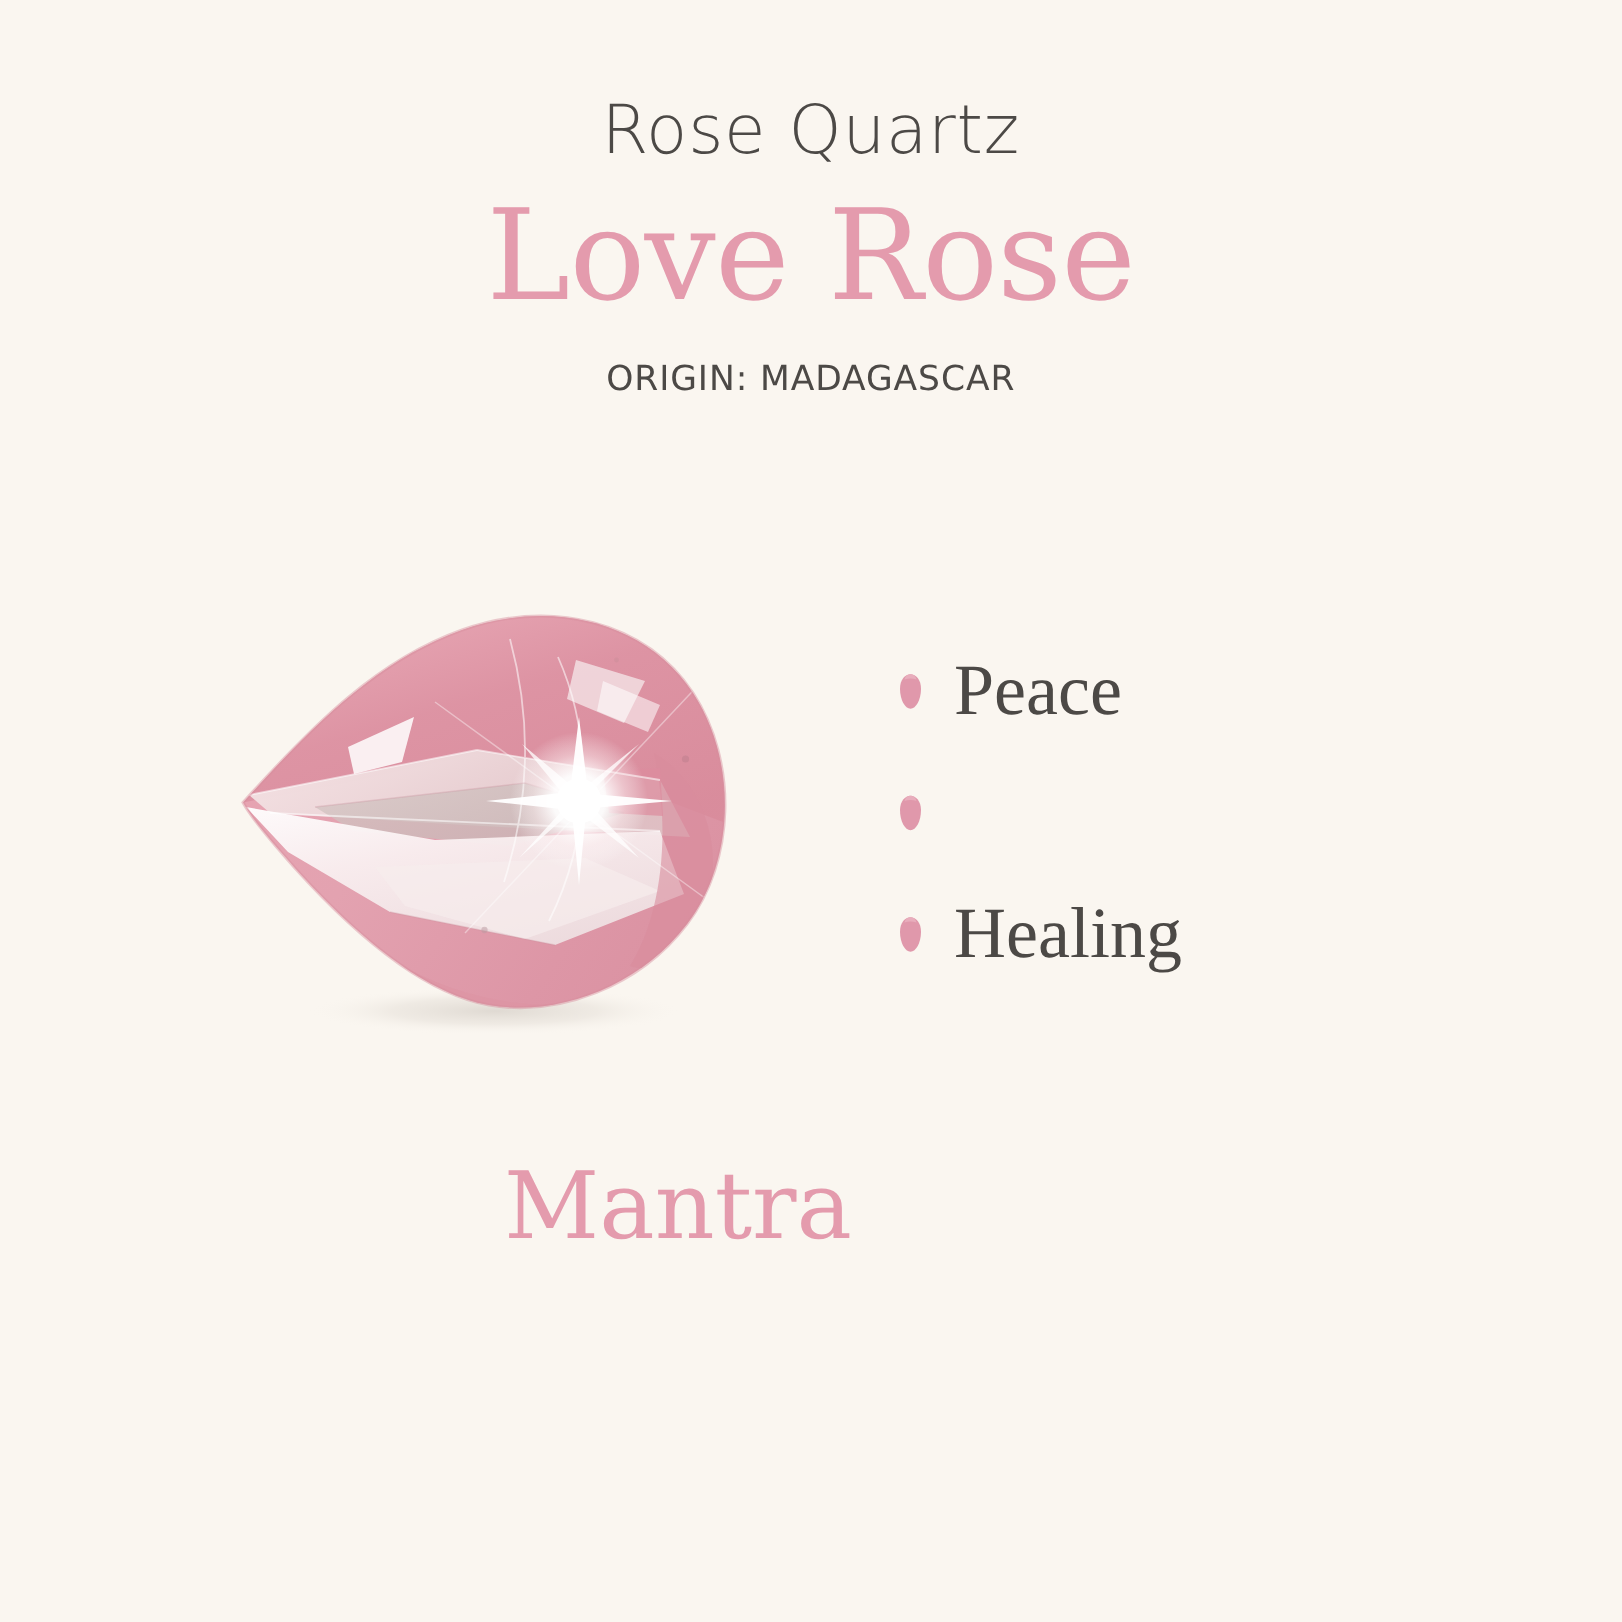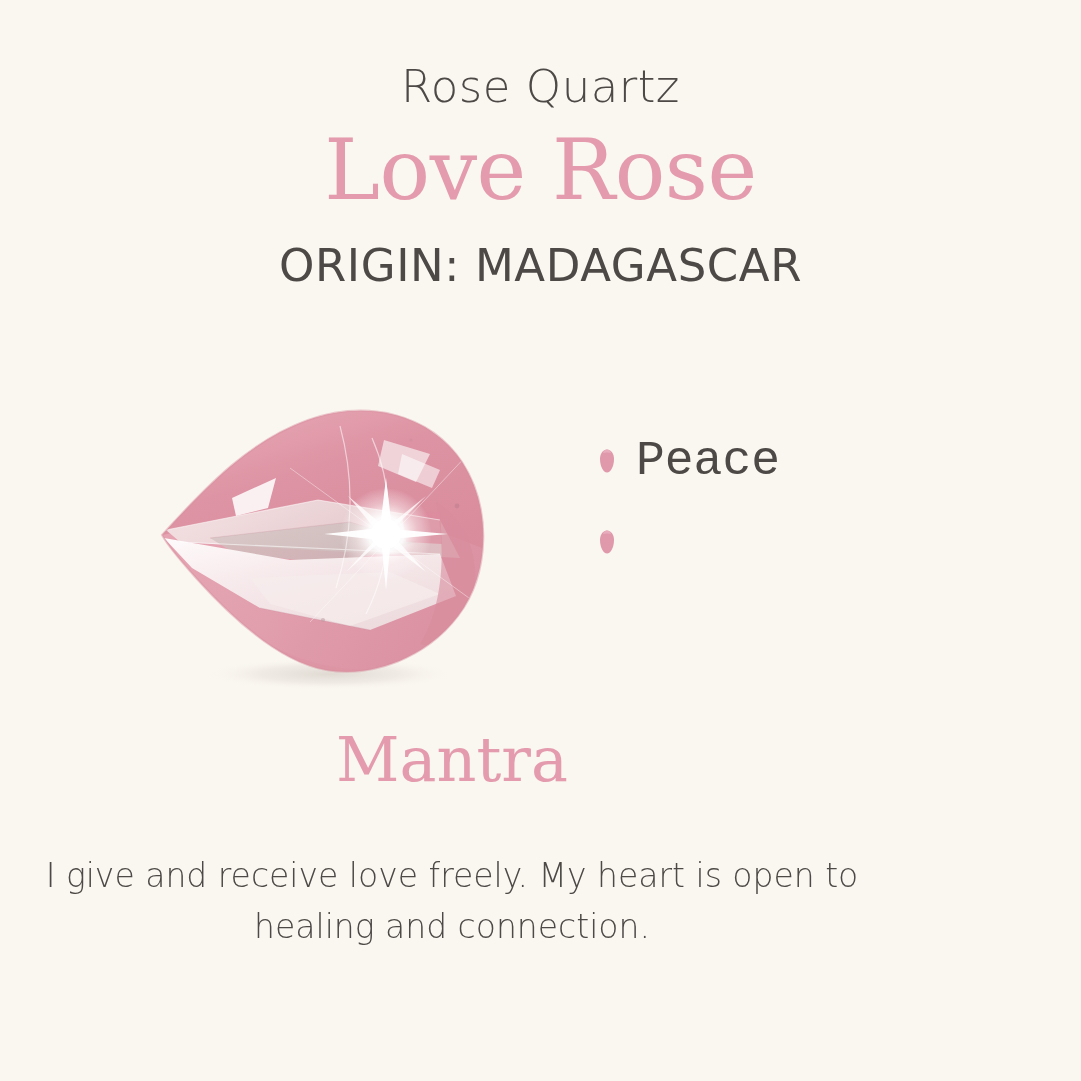--- a/index.html
+++ b/index.html
@@ -53,21 +53,21 @@
     letter-spacing: -0.5px;
     color: #e49bad;
     line-height: 1.06;
   }
 
   .origin {
     margin: 0;
     padding-top: 26px;
     font-family: "DejaVu Sans", sans-serif;
     font-weight: 400;
-    font-size: 45px;
+    font-size: 23px;
     letter-spacing: 0.6px;
     color: #4c4946;
     line-height: 1.1;
   }
 
   
   .middle {
     position: absolute;
     left: 0;
     top: 382px;
@@ -107,33 +107,33 @@
 
   .prop-bullet {
     width: 18px;
     height: 26px;
     margin-right: 20px;
     flex: 0 0 auto;
     display: block;
   }
 
   .prop-label {
-    font-family: Liberation Mono, monospace;
+    font-family: Liberation Serif, serif;
     font-weight: 300;
     font-size: 48px;
     color: #4c4946;
     line-height: 1;
     white-space: nowrap;
   }
 
   
   .mantra {
     position: absolute;
     left: 0;
-    top: 726px;
+    top: 770px;
     width: 904px;
     text-align: center;
   }
 
   .mantra-heading {
     margin: 0;
     font-family: "DejaVu Serif", "Liberation Serif", serif;
     font-weight: 400;
     font-size: 62px;
     color: #e49bad;
@@ -314,22 +314,30 @@
 
       <div class="prop-row">
         <svg class="prop-bullet" viewBox="0 0 18 26" xmlns="http://www.w3.org/2000/svg">
           <path d="M9 1.5 C 12.6 1.5, 16 5.2, 16 11 C 16 18.6, 12.6 24.5, 9 24.5
                    C 5.4 24.5, 2 18.6, 2 11 C 2 5.2, 5.4 1.5, 9 1.5 Z" fill="#e098ab"></path>
           <path d="M9 1.5 C 11 1.5, 12.6 3, 13 5 C 10.6 4.2, 7.4 4.2, 5 5
                    C 5.4 3, 7 1.5, 9 1.5 Z" fill="#e8adbc"></path>
         </svg>
       </div>
 
+      <div class="prop-row">
+        <svg class="prop-bullet" viewBox="0 0 18 26" xmlns="http://www.w3.org/2000/svg">
+          <path d="M9 1.5 C 12.6 1.5, 16 5.2, 16 11 C 16 18.6, 12.6 24.5, 9 24.5
+                   C 5.4 24.5, 2 18.6, 2 11 C 2 5.2, 5.4 1.5, 9 1.5 Z" fill="#e098ab"></path>
+          <path d="M9 1.5 C 11 1.5, 12.6 3, 13 5 C 10.6 4.2, 7.4 4.2, 5 5
+                   C 5.4 3, 7 1.5, 9 1.5 Z" fill="#e8adbc"></path>
+        </svg>
+        <span class="prop-label">Healing</span>
+      </div>
 
     </div>
   </div>
 
   <div class="mantra">
     <h2 class="mantra-heading">Mantra</h2>
-    <p class="mantra-text">I give and receive love freely. My heart is open to healing and connection.</p>
   </div>
 
 </div>
 
 </body></html>

